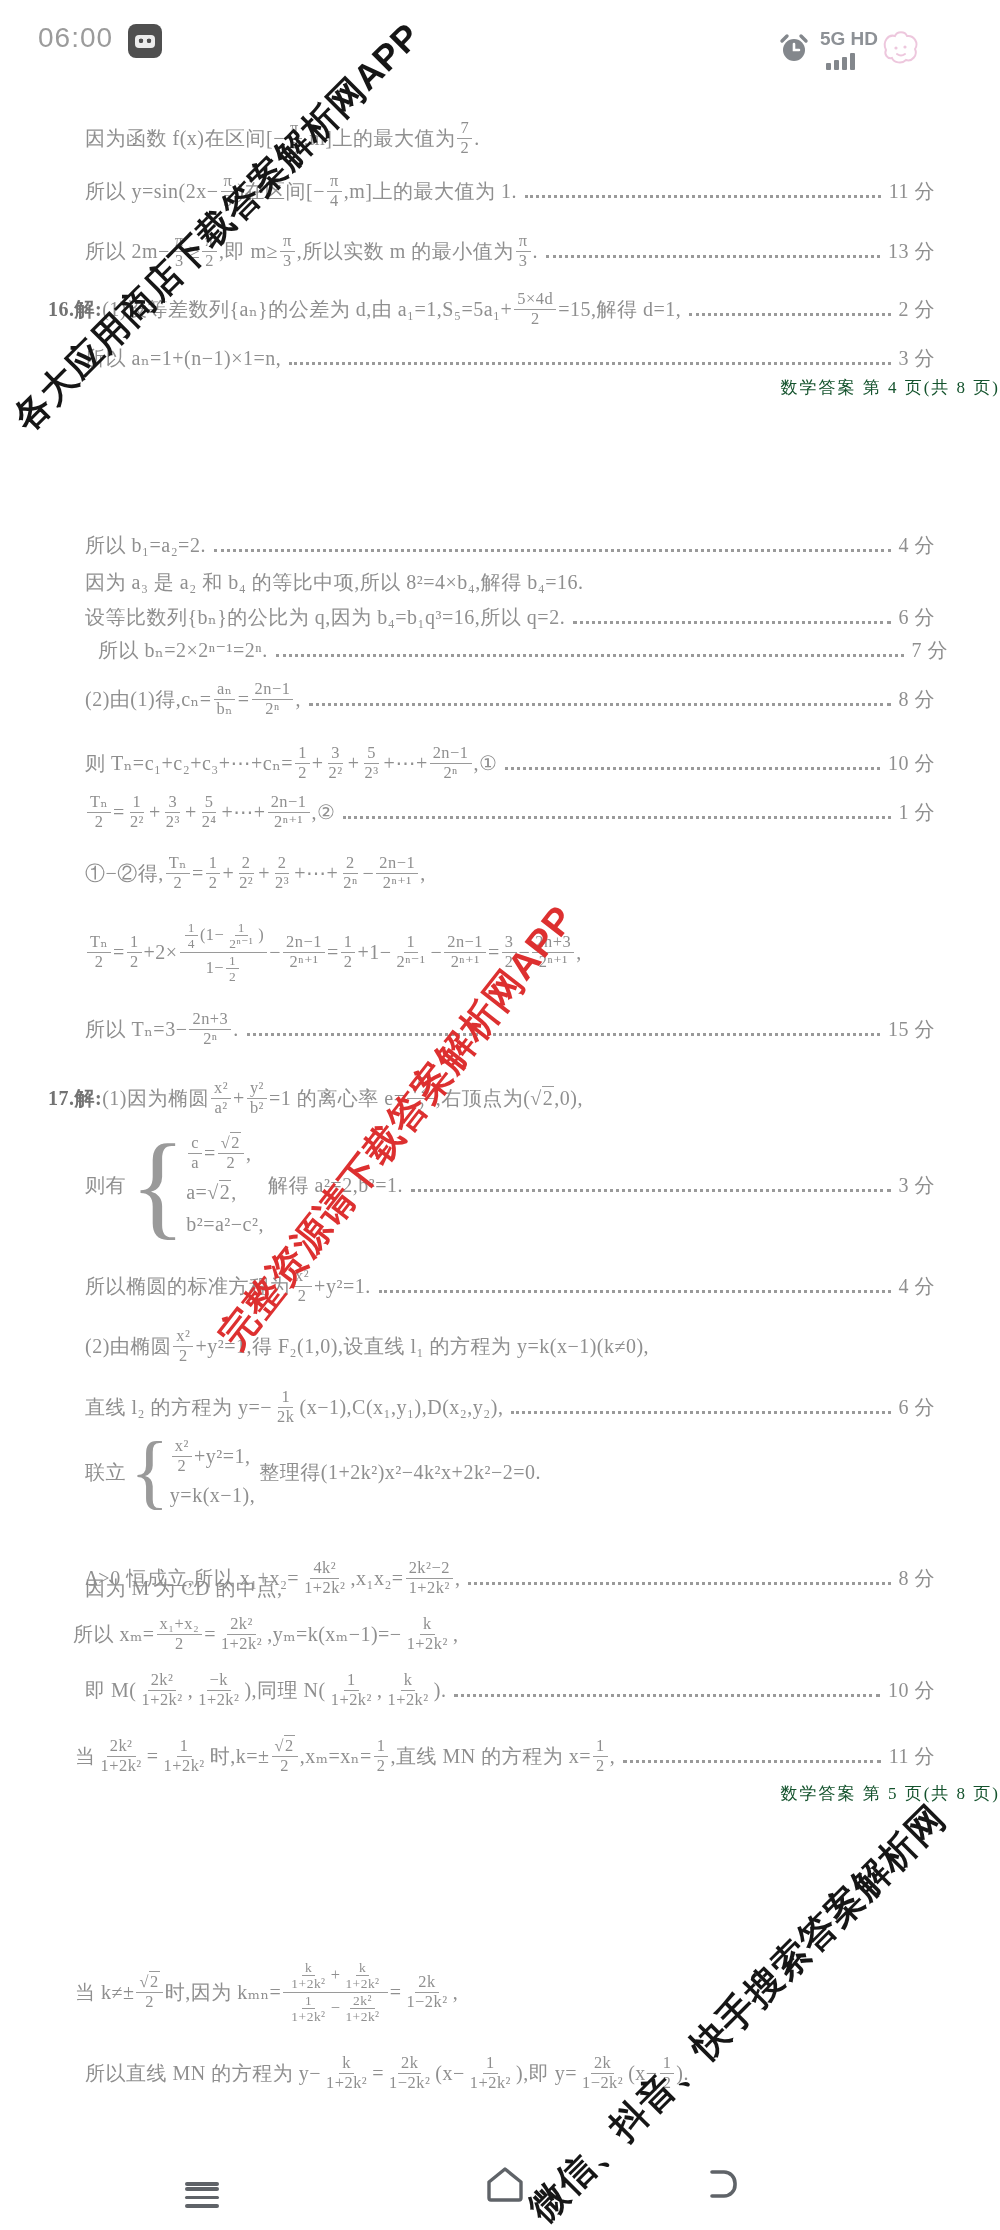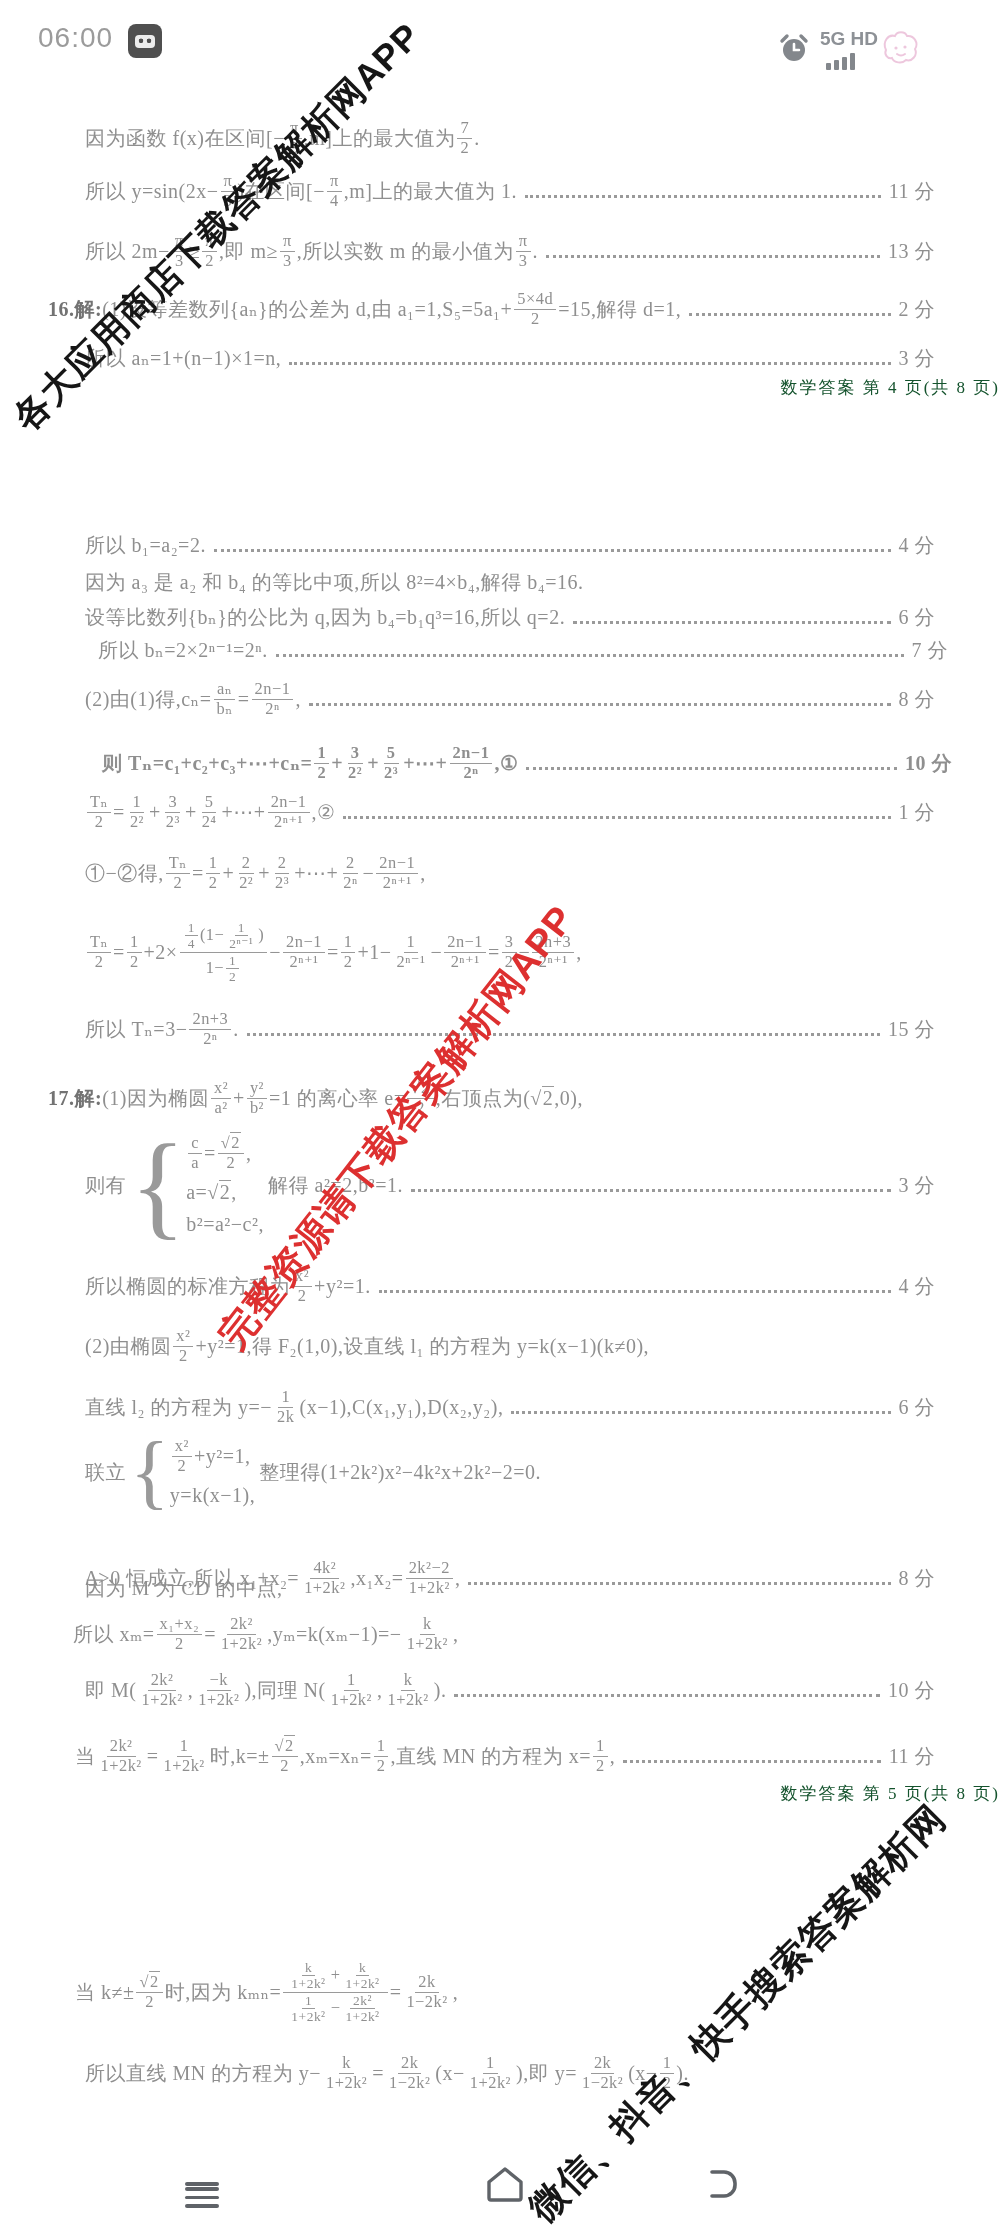--- a/index.html
+++ b/index.html
@@ -160,21 +160,21 @@
       <span class="content">(2)由(1)得,cₙ=<span class="fr">
           <span class="n">aₙ</span>
           <span class="d">bₙ</span>
         </span>=<span class="fr">
           <span class="n">2n−1</span>
           <span class="d">2ⁿ</span>
         </span>,</span>
       <span class="dots"></span>
       <span class="score">8 分</span>
     </div>
-    <div class="line" style="top: 736px; left: 102px; width: 850px; height: 54px; font-weight: bold;">
+    <div class="line" style="top: 736px; left: 85px; width: 850px; height: 54px;">
       <span class="content">则 Tₙ=c₁+c₂+c₃+⋯+cₙ=<span class="fr">
           <span class="n">1</span>
           <span class="d">2</span>
         </span>+<span class="fr">
           <span class="n">3</span>
           <span class="d">2²</span>
         </span>+<span class="fr">
           <span class="n">5</span>
           <span class="d">2³</span>
         </span>+⋯+<span class="fr">

